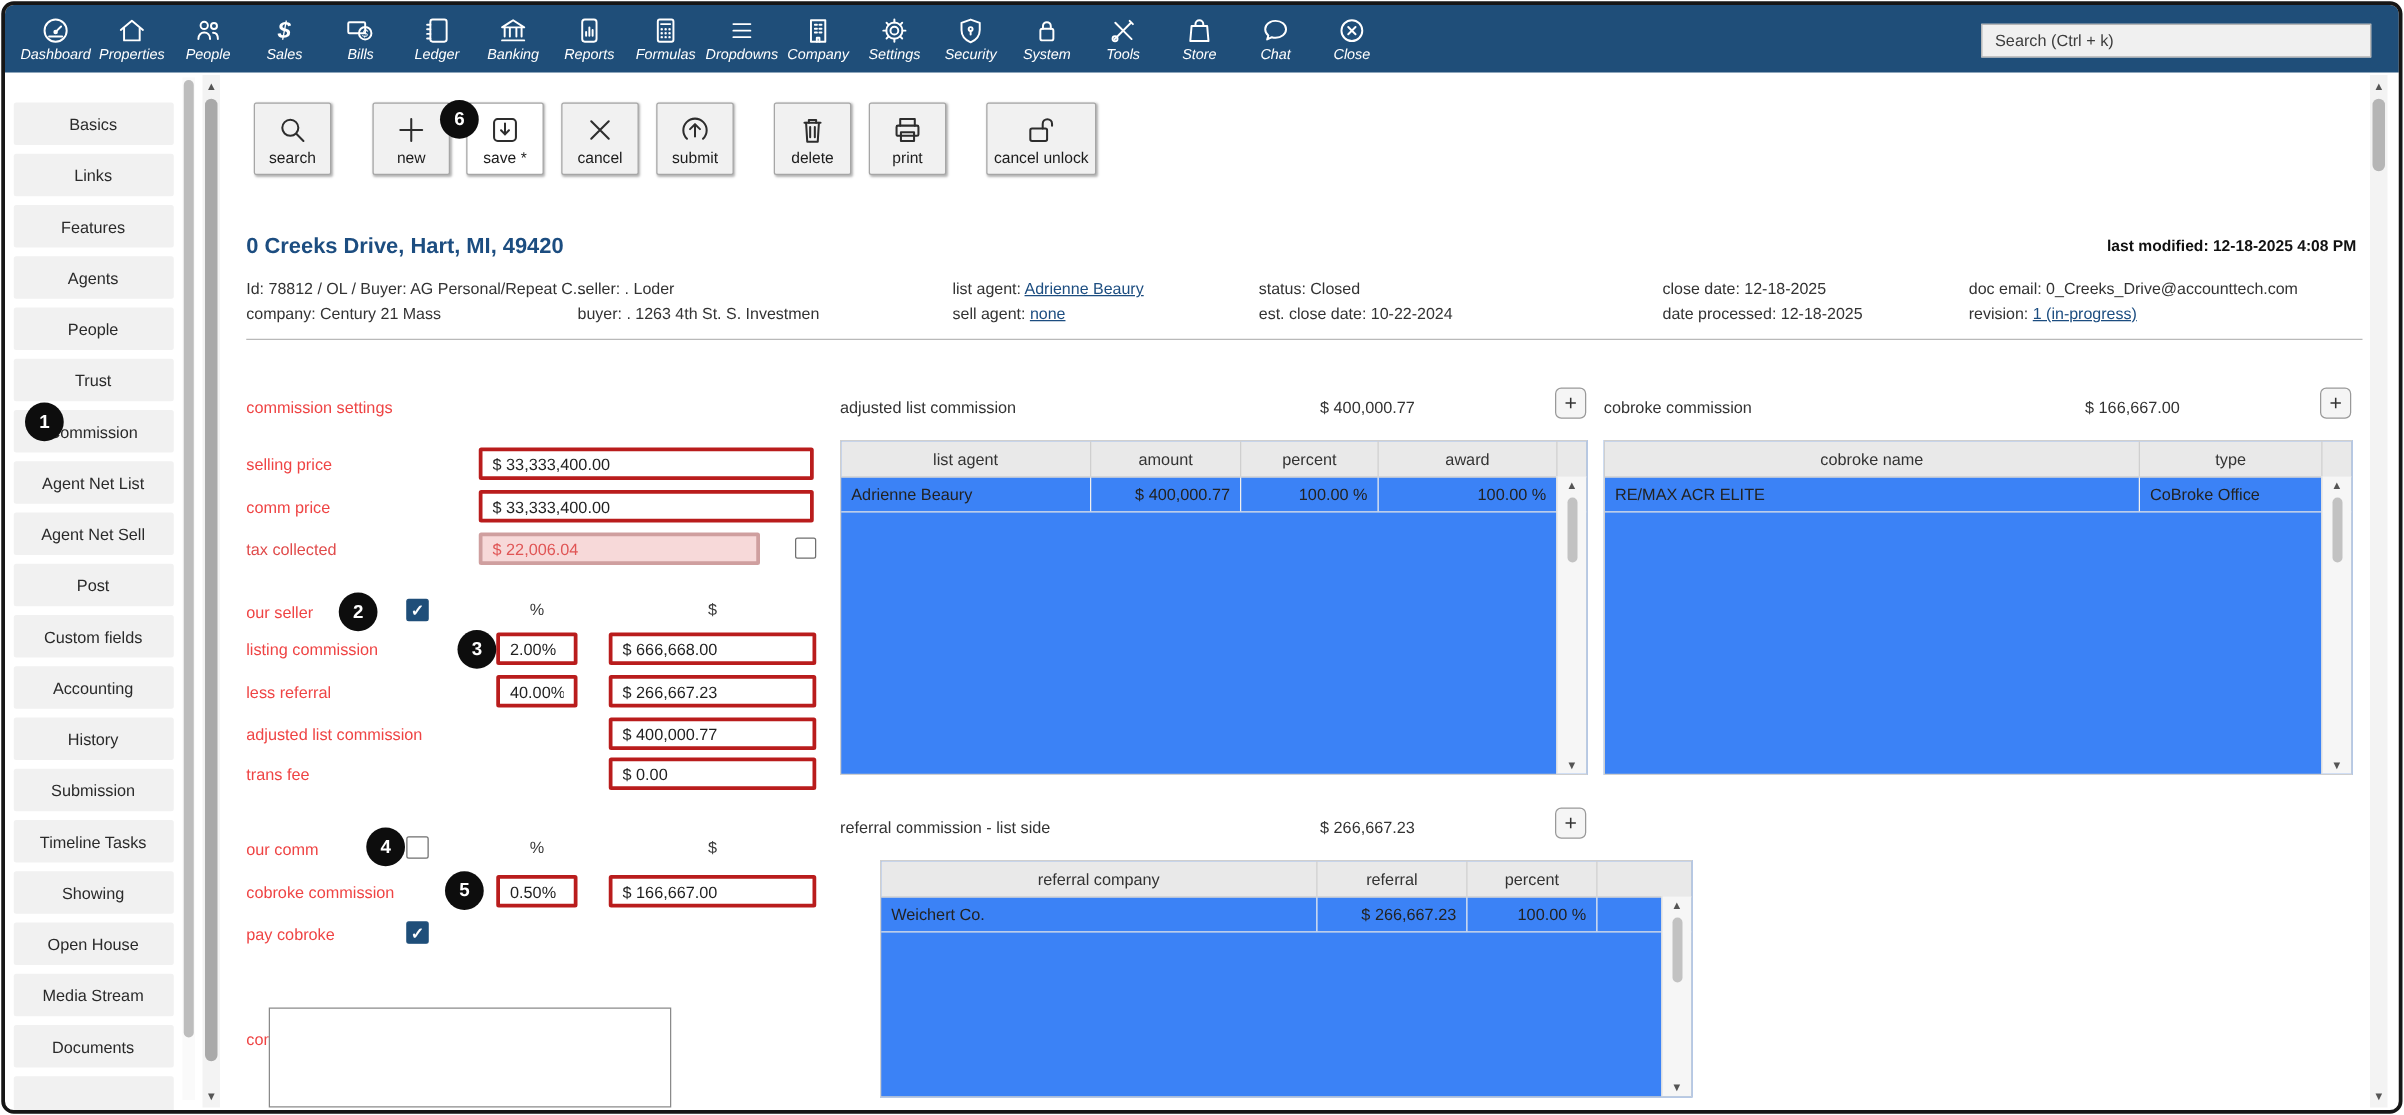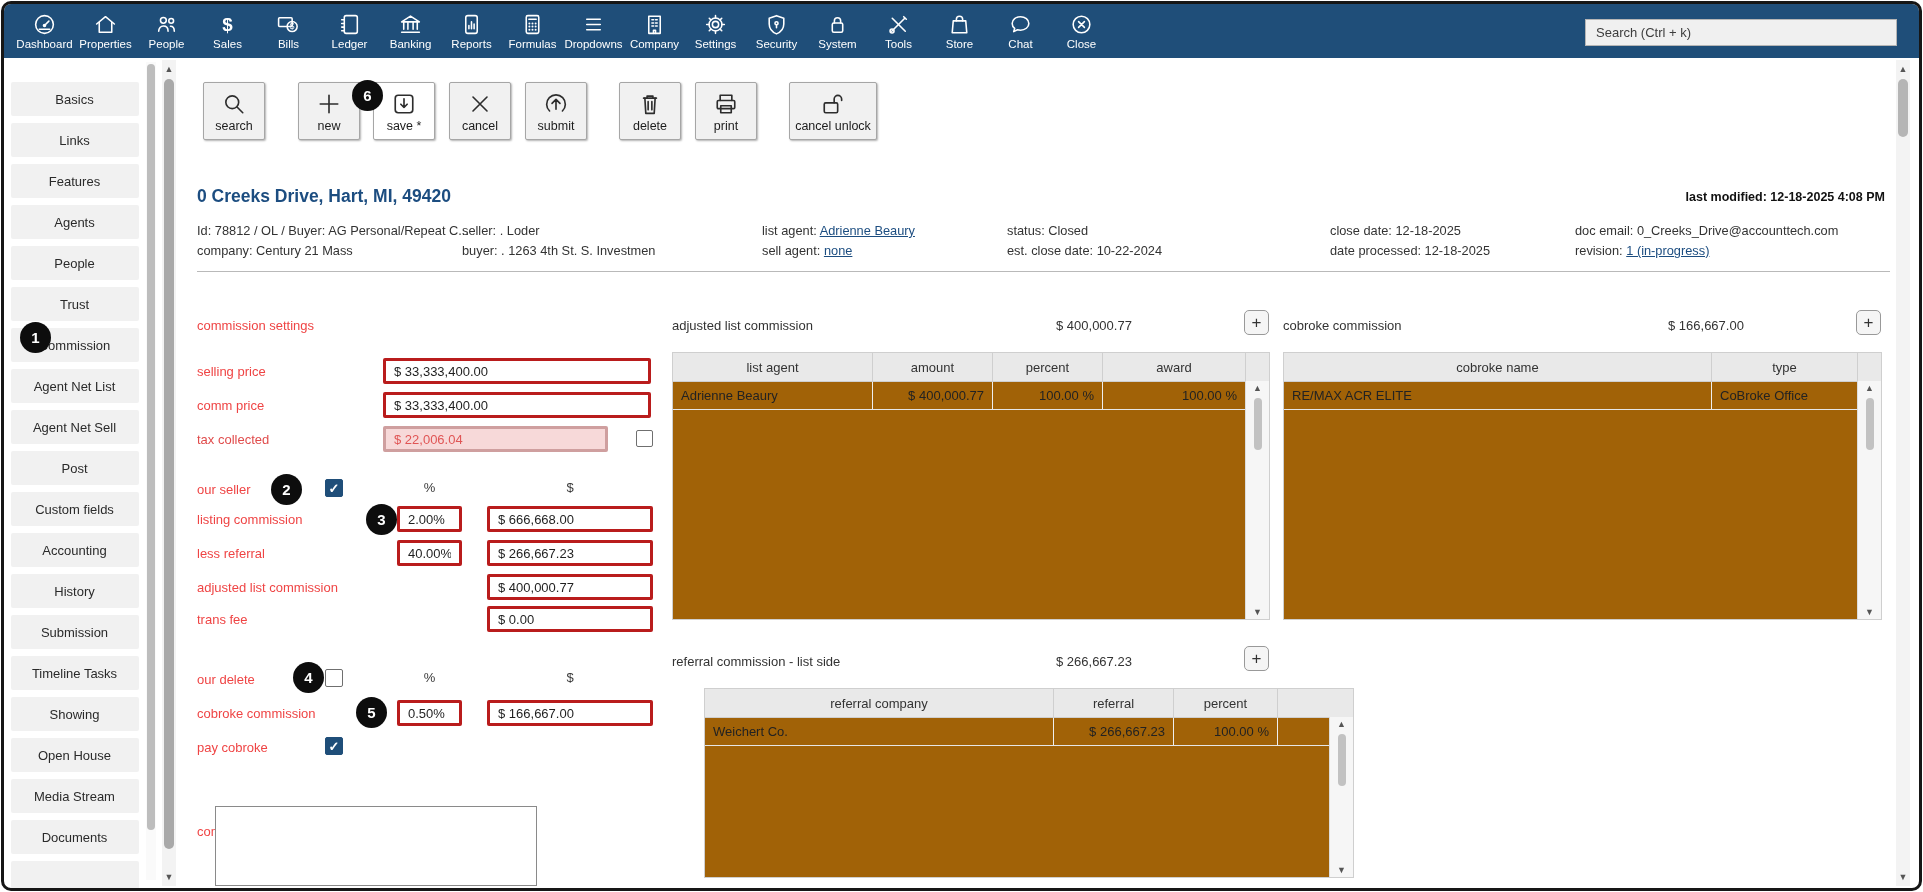--- a/index.html
+++ b/index.html
@@ -1,21 +1,21 @@
 <!DOCTYPE html>
 <html><head>
 <meta charset="utf-8">
 <style>
   html,body{margin:0;padding:0;background:#fff;font-family:"Liberation Sans",sans-serif;}
   .screen{position:relative;width:1923px;height:892px;overflow:hidden;background:#fff;}
   .frame{position:absolute;inset:1px;border:3px solid #161616;border-radius:10px;pointer-events:none;z-index:120;}
 
   
   .navbar{position:absolute;left:4px;top:4px;right:4px;height:54px;background:#1f4e79;border-radius:7px 7px 0 0;display:flex;align-items:center;padding-left:10px;box-sizing:border-box;z-index:5;}
-  .nav-item{width:61px;height:50px;display:flex;flex-direction:column;align-items:center;justify-content:center;gap:1px;color:#fff;cursor:pointer;}
+  .nav-item{width:61px;height:50px;display:flex;flex-direction:column;align-items:center;justify-content:center;gap:1px;color:#fff;cursor:pointer;font-style:italic;}
   .nav-ico{width:25px;height:25px;color:#fff;stroke:#fff;fill:none;stroke-width:1.5;stroke-linecap:round;stroke-linejoin:round;}
   .nav-lbl{font-size:11.5px;white-space:nowrap;}
   .nav-search{position:absolute;right:22px;top:15px;width:290px;height:25px;background:#f0f0f0;border:1px solid #b5b5b5;font-size:13px;padding:0 10px;color:#333;font-family:inherit;}
   .nav-search::placeholder{color:#3d3d3d;opacity:1;}
 
   
   .sidebar{position:absolute;left:4px;top:58px;width:141px;bottom:4px;background:#fff;padding-top:24px;box-sizing:border-box;overflow:hidden;}
   .side-btn{width:128px;height:34px;margin:0 auto 7px;background:#f1f1f1;display:flex;align-items:center;justify-content:center;font-size:13px;color:#2a2a2a;border-radius:2px;cursor:pointer;}
 
   
@@ -53,21 +53,21 @@
   .col-hdr{position:absolute;font-size:13px;color:#3a3a3a;text-align:center;}
   .cb{position:absolute;width:18px;height:18px;background:#fff;border:1px solid #6f6f6f;border-radius:2px;box-sizing:border-box;display:flex;align-items:center;justify-content:center;cursor:pointer;color:#fff;font-size:13px;font-weight:bold;}
   .cb.checked{background:#1f4e79;border-color:#1f4e79;}
   .cb.small{width:17px;height:17px;}
   .notes{position:absolute;left:215px;top:806px;width:316px;height:74px;border:1px solid #8a8a8a;resize:none;background:#fff;font-family:inherit;}
 
   
   .p-title{position:absolute;font-size:13px;color:#333;white-space:nowrap;}
   .p-total{position:absolute;font-size:13px;color:#333;white-space:nowrap;}
   .plus-btn{position:absolute;width:25px;height:25px;background:#f5f5f5;border:1px solid #999;border-radius:5px;font-size:17px;color:#333;display:flex;align-items:center;justify-content:center;cursor:pointer;box-sizing:border-box;line-height:1;}
-  .tbl{position:absolute;border:1px solid #cfcfcf;background:#a16207;box-sizing:border-box;}
+  .tbl{position:absolute;border:1px solid #cfcfcf;background:#3b82f6;box-sizing:border-box;}
   .tbl-head{display:flex;height:28px;background:#e9e9e9;border-bottom:1px solid #cfcfcf;}
   .th{font-size:13px;color:#333;display:flex;align-items:center;justify-content:center;border-right:1px solid #cfcfcf;box-sizing:border-box;}
   .th.stub{border-right:none;}
   .tbl-row{display:flex;height:27px;border-bottom:1px solid #e6e6e6;}
   .td{font-size:13px;color:#222;display:flex;align-items:center;padding:0 8px;box-sizing:border-box;border-right:1px solid #efefef;overflow:hidden;white-space:nowrap;}
   .td.num{justify-content:flex-end;}
   .tbl-sb{position:absolute;top:28px;right:0;bottom:0;width:23px;background:#f6f6f6;border-left:1px solid #ddd;display:flex;flex-direction:column;align-items:center;}
   .tbl-sb .a{font-size:9px;color:#555;height:14px;line-height:14px;}
   .tbl-sb .t{width:8px;height:52px;background:#c2c2c2;border-radius:4px;margin-top:3px;}
   .tbl-sb .grow{flex:1;}
@@ -455,21 +455,21 @@
   <span class="f-label" style="left:197px;top:546px">less referral</span>
   <input class="f-input" style="left: 397px; top: 540px; width: 65px;" value="40.00%">
   <input class="f-input" style="left: 487px; top: 540px; width: 166px;" value="$ 266,667.23">
 
   <span class="f-label" style="left:197px;top:580px">adjusted list commission</span>
   <input class="f-input" style="left: 487px; top: 574px; width: 166px;" value="$ 400,000.77">
 
   <span class="f-label" style="left:197px;top:612px">trans fee</span>
   <input class="f-input" style="left: 487px; top: 606px; width: 166px;" value="$ 0.00">
 
-  <span class="f-label" style="left:197px;top:672px">our delete</span>
+  <span class="f-label" style="left:197px;top:672px">our comm</span>
   <span class="cb" style="left:325px;top:669px"></span>
   <span class="col-hdr" style="left:397px;top:670px;width:65px">%</span>
   <span class="col-hdr" style="left:487px;top:670px;width:166px">$</span>
 
   <span class="f-label" style="left:197px;top:706px">cobroke commission</span>
   <input class="f-input" style="left: 397px; top: 700px; width: 65px;" value="0.50%">
   <input class="f-input" style="left: 487px; top: 700px; width: 166px;" value="$ 166,667.00">
 
   <span class="f-label" style="left:197px;top:740px">pay cobroke</span>
   <span class="cb checked" style="left:325px;top:737px">

